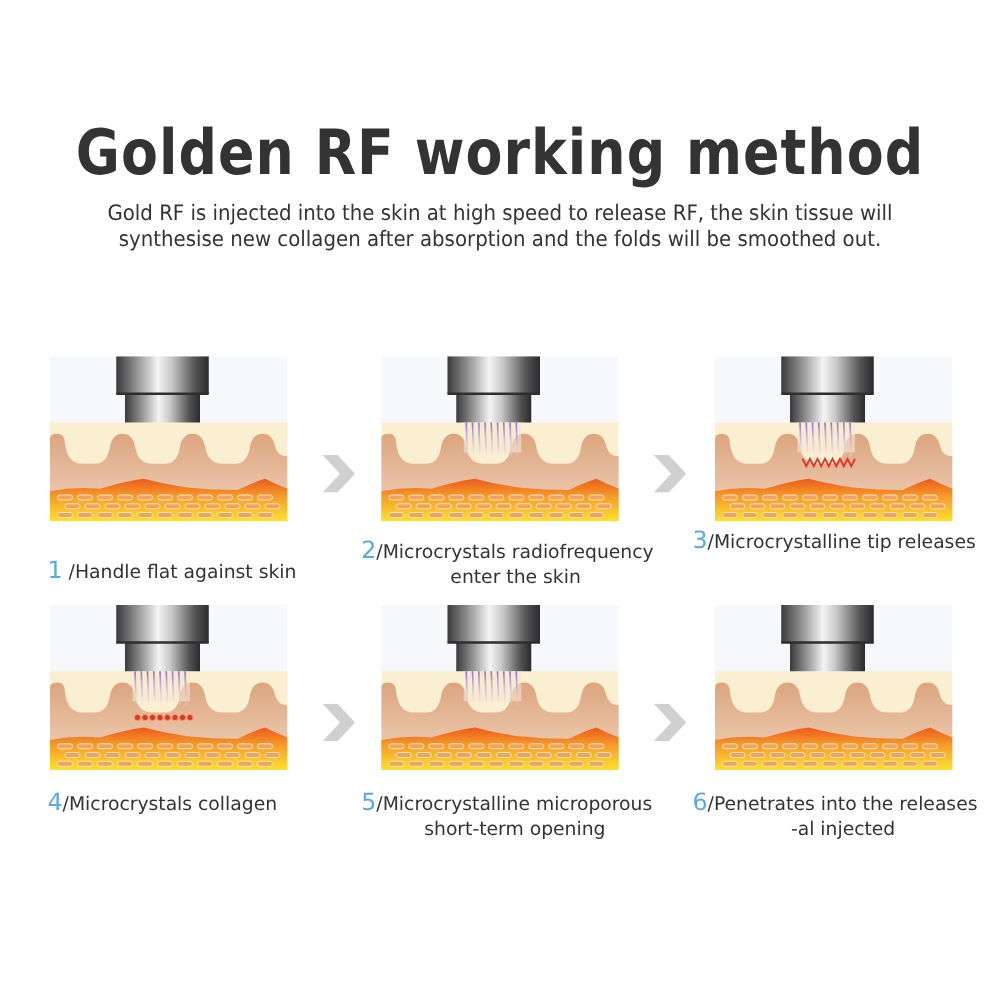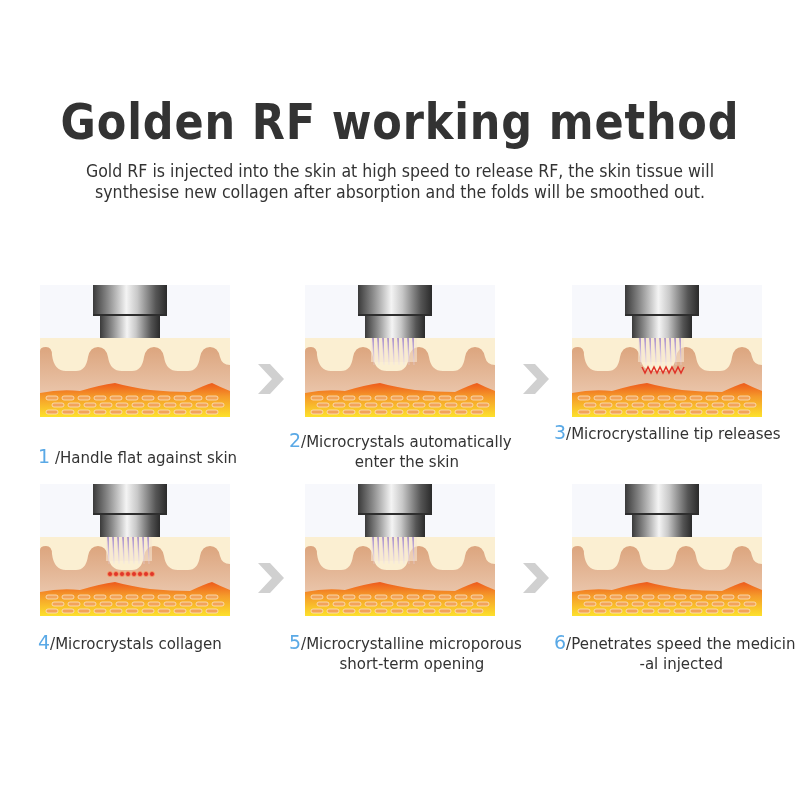--- a/index.html
+++ b/index.html
@@ -147,21 +147,21 @@
       <use href="#needles"></use>
     <path d="M70 82 L73 88 L76 82 L79 88 L82 82 L85 88 L88 82 L91 88 L94 82 L97 88 L100 82 L103 88 L106 82 L109 88 L112 82" stroke="#e0352a" stroke-width="1.5" fill="none"></path>
   </svg>
 </div>
 
 <div class="caption" style="left:38px;top:430px;margin-top:16px;">
   <span class="num">1</span>
   <span>/Handle flat against skin</span>
 </div>
 <div class="caption" style="left:289px;top:430px;">
-  <span class="num">2</span><span>/Microcrystals automatically</span>
+  <span class="num">2</span><span>/Microcrystals radiofrequency</span>
   <span class="l2">enter the skin</span>
 </div>
 <div class="caption" style="left:554px;top:422px;">
   <span class="num">3</span><span>/Microcrystalline tip releases</span>
 </div>
 
 <div class="panel" style="left:40px;top:484px;">
   <svg width="190" height="132" viewBox="0 0 190 132">
       <use href="#skin-base"></use>
       <use href="#needles"></use>
@@ -198,15 +198,15 @@
 </div>
 
 <div class="caption" style="left:38px;top:632px;">
   <span class="num">4</span><span>/Microcrystals collagen</span>
 </div>
 <div class="caption" style="left:289px;top:632px;">
   <span class="num">5</span><span>/Microcrystalline microporous</span>
   <span class="l2">short-term opening</span>
 </div>
 <div class="caption" style="left:554px;top:632px;">
-  <span class="num">6</span><span>/Penetrates speed the medicin</span>
+  <span class="num">6</span><span>/Penetrates into the releases</span>
   <span class="l2">-al injected</span>
 </div>
 
 </body></html>

